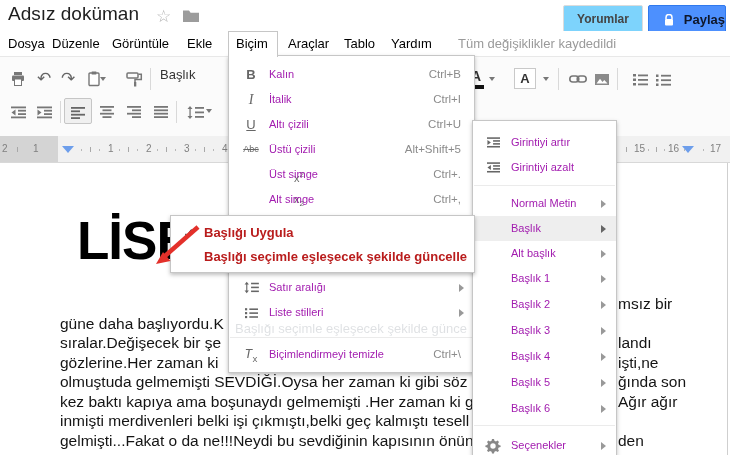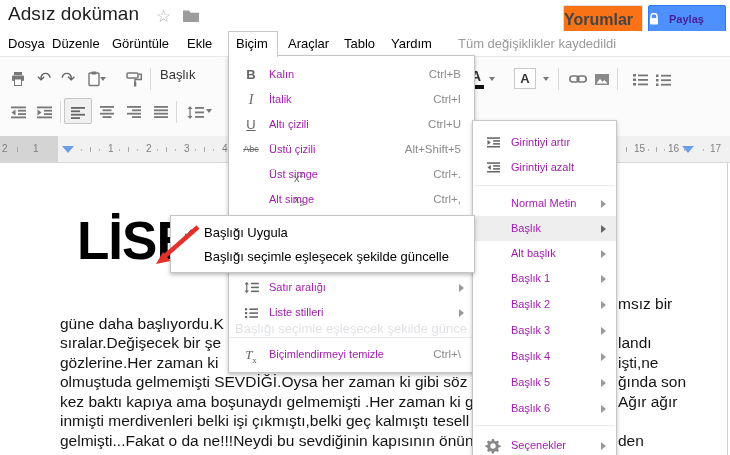--- a/index.html
+++ b/index.html
@@ -2,24 +2,24 @@
 <html><head>
 <meta charset="utf-8">
 <style>
   html,body{margin:0;padding:0;background:#fff;}
   #app{position:relative;width:730px;height:455px;overflow:hidden;background:#fff;
        font-family:"Liberation Sans","DejaVu Sans",sans-serif;-webkit-font-smoothing:antialiased;}
   .abs{position:absolute;}
   
   .doc-title{left:8px;top:3px;font-size:19px;color:#1e1e1e;white-space:nowrap;}
   .star{left:156px;top:6px;font-size:17px;color:#b5b5b5;}
-  .btn-comments{left:563px;top:5px;width:78px;height:27px;background:#f97316;border:1px solid #dcdcdc;
-      border-radius:2px;font-size:16px;font-weight:bold;color:#444;line-height:27px;}
+  .btn-comments{left:563px;top:5px;width:78px;height:27px;background:#7dd3fc;border:1px solid #dcdcdc;
+      border-radius:2px;font-size:12px;font-weight:bold;color:#444;text-align:center;line-height:27px;}
   .btn-share{left:648px;top:5px;width:76px;height:27px;background:#4d90fe;border:1px solid #3079ed;
-      border-radius:2px;font-size:11px;font-weight:bold;color:#4c1d95;text-align:left;line-height:27px;}
+      border-radius:2px;font-size:13px;font-weight:bold;color:#0f172a;text-align:right;line-height:27px;}
   .btn-share svg{vertical-align:-2px;margin-right:5px;}
   
   .menubar{left:0;top:31px;width:730px;height:25px;border-bottom:1px solid #e8e8e8;background:#fff;}
   .mbi{position:absolute;top:0;height:25px;line-height:25px;font-size:13px;color:#000;}
   .mbi-active-box{position:absolute;left:228px;top:0;width:50px;height:26px;background:#fff;
       border:1px solid #c6c6c6;border-bottom:none;box-sizing:border-box;z-index:11;}
   .save-status{position:absolute;left:458px;top:0;height:25px;line-height:25px;font-size:13px;color:#9a9a9a;}
   
   .toolbar{left:0;top:57px;width:730px;height:79px;background:#fbfbfb;}
   .tbtn{position:absolute;width:24px;height:24px;}
@@ -50,32 +50,32 @@
   .mi .ic{position:absolute;left:10px;top:0;width:24px;height:25px;text-align:center;color:#666;}
   .mi .lbl{position:absolute;left:40px;font-size:11px;color:#a21caf;white-space:nowrap;}
   .mi .sc{position:absolute;right:13px;font-size:11.5px;color:#8b8b8b;}
   .mi .sub-arrow{position:absolute;right:10px;top:8.5px;width:0;height:0;border-left:5px solid #999;border-top:4px solid transparent;border-bottom:4px solid transparent;}
   .msep{position:absolute;left:1px;right:1px;height:1px;background:#ebebeb;}
   .mi-hl{background:#eee;}
   .ghost{position:absolute;left:6px;top:265px;width:232px;font-size:13px;color:#2b3a4a;opacity:.15;
          filter:blur(.6px);white-space:nowrap;overflow:hidden;}
   .smi .lbl{left:38px;}
   .check{position:absolute;left:12px;top:0;font-size:14px;color:#444;font-weight:bold;line-height:26px;}
-  .pop-lbl{position:absolute;left:33px;font-size:13px;color:#000000;line-height:26px;white-space:nowrap;}
+  .pop-lbl{position:absolute;left:33px;font-size:13px;color:#b91c1c;line-height:26px;white-space:nowrap;font-weight:bold;}
   .annot{z-index:13;}
   svg{display:block;}
   .icwrap{display:flex;align-items:center;justify-content:center;width:24px;height:24px;}
   .ic-inmenu{display:flex;align-items:center;justify-content:center;width:24px;height:25px;}
   .bold-ic{font-weight:bold;font-size:13px;color:#666;}
   .italic-ic{font-style:italic;font-family:"Liberation Serif",serif;font-size:14px;color:#666;}
   .under-ic{font-size:13px;color:#666;text-decoration:underline;}
   .strike-ic{font-size:9px;color:#666;text-decoration:line-through;letter-spacing:0;}
   .supsub-ic{font-size:11px;color:#666;margin-left:48px;}
   .supsub-ic sup,.supsub-ic sub{font-size:8px;}
-  .tx-ic{font-size:13px;color:#666;font-family:Liberation Serif, serif;}
+  .tx-ic{font-size:13px;color:#666;font-family:Liberation Mono, monospace;}
   .tx-ic sub{font-size:9px;}
 </style>
 </head>
 <body>
 
 <div id="app">
 
   <div class="abs page"></div>
   <div class="abs page-edge"></div>
   <div class="doc-heading">LİSE</div>

